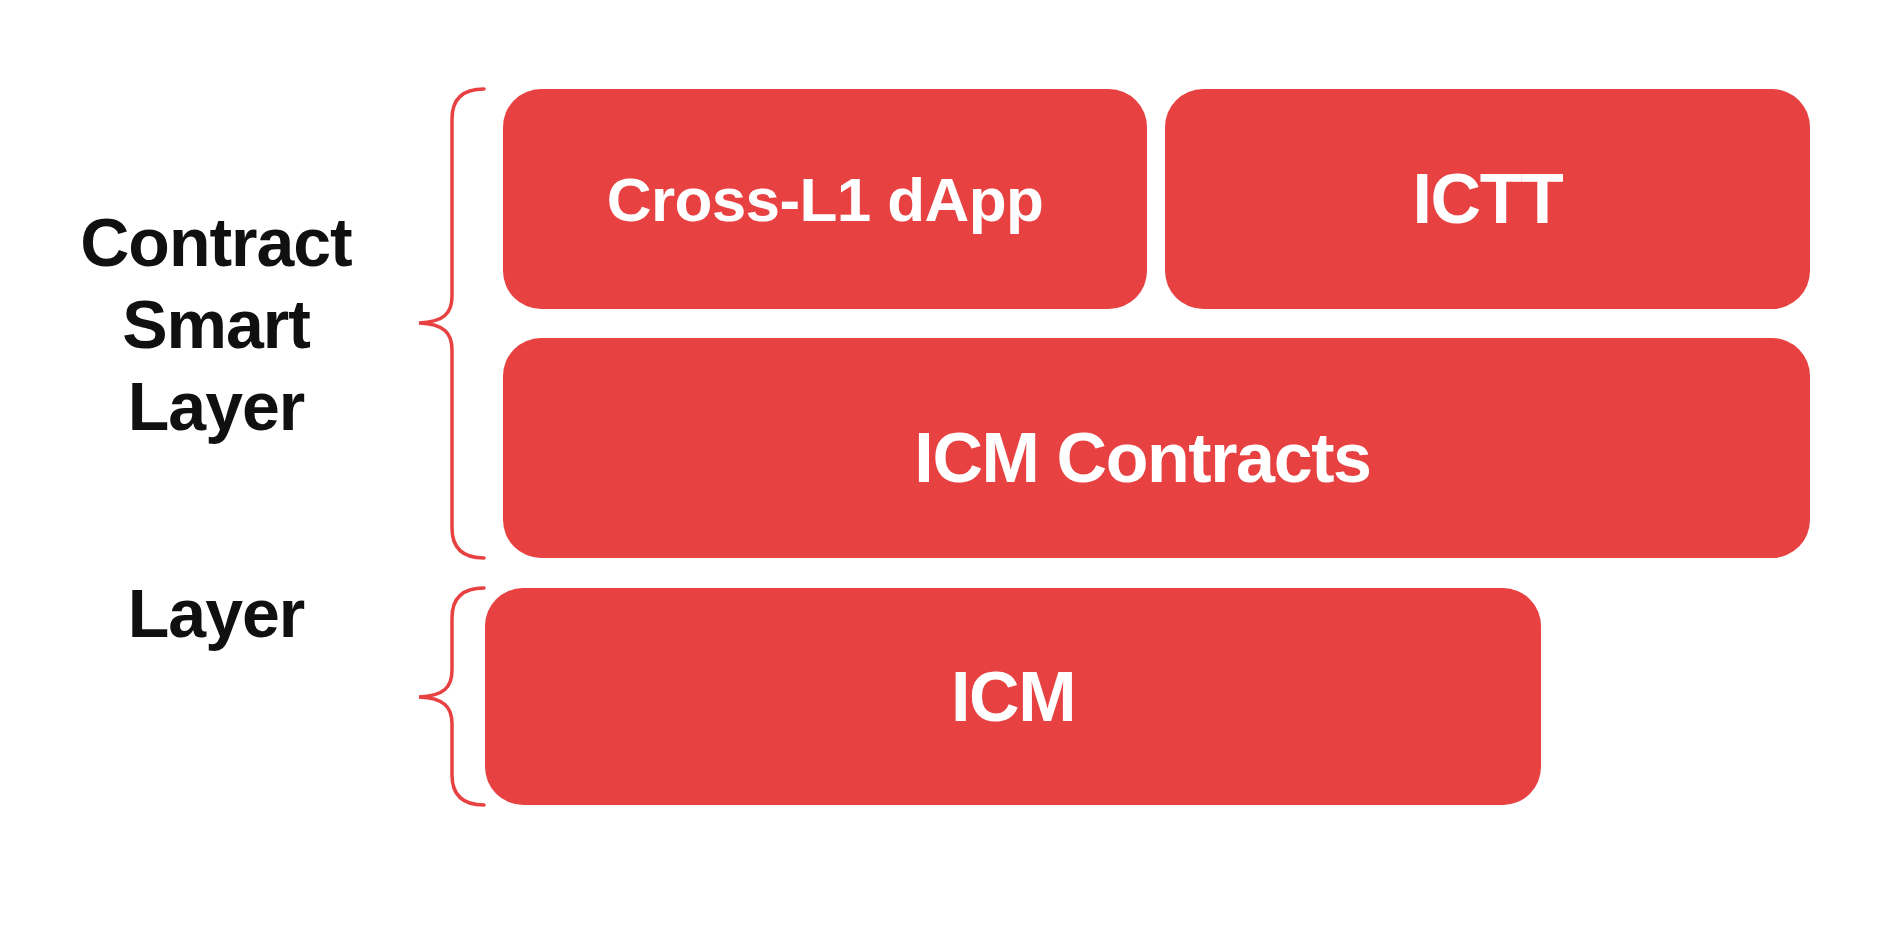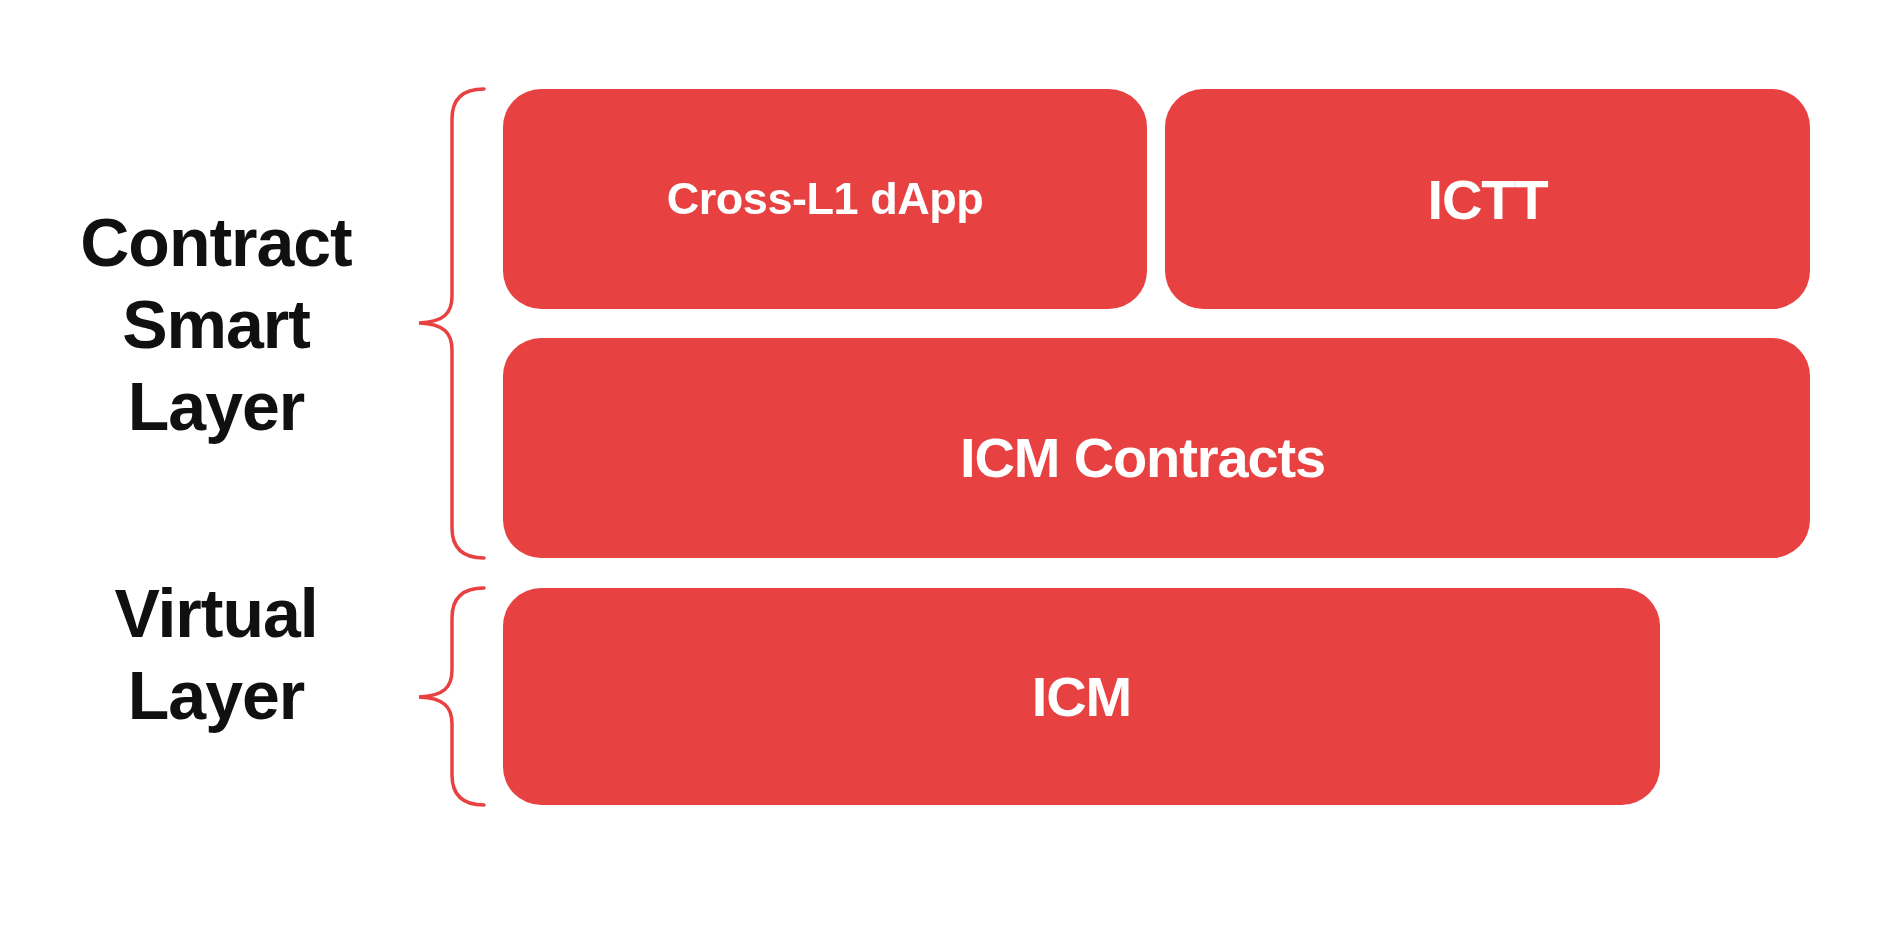--- a/index.html
+++ b/index.html
@@ -52,41 +52,40 @@
     background:var(--box-red);
     border-radius:38px;
     display:flex;
     align-items:center;
     justify-content:center;
     color:var(--box-text);
     font-weight:700;
     letter-spacing:-0.02em;
     white-space:nowrap;
   }
-  .box-text-lg{font-size:56px;}
-  .box-text-sm{font-size:45px;letter-spacing:-0.01em;justify-content:center;}
+  .box-text-lg{font-size:70px;}
+  .box-text-sm{font-size:62px;letter-spacing:-0.01em;justify-content:center;}
   #box-cross-l1-dapp{left:503px;top:89px;width:644px;height:220px;}
   #box-ictt{left:1165px;top:89px;width:645px;height:220px;}
   #box-icm-contracts{left:503px;top:338px;width:1307px;height:220px;}
   #box-icm-contracts .box-label{transform:translateX(-14px);margin-top:19px;}
-  #box-icm{left:503px;top:588px;width:1157px;height:217px;text-align:right;}
+  #box-icm{left:485px;top:588px;width:1056px;height:217px;text-align:right;}
 </style>
 </head>
 <body>
 
 <div class="canvas">
 
   <div class="layer-label" id="label-smart-contract">
     <div>Contract</div>
     <div>Smart</div>
     <div>Layer</div>
   </div>
 
   <div class="layer-label" id="label-virtual-machine">
-    <div>Virtual</div>
     <div>Layer</div>
   </div>
 
   <svg class="braces" viewBox="0 0 1892 946" xmlns="http://www.w3.org/2000/svg">
     <path d="M 484 89
              C 463 89 452 99 452 119
              L 452 296
              C 452 313 444 322 419 323
              C 444 324 452 333 452 350
              L 452 528

